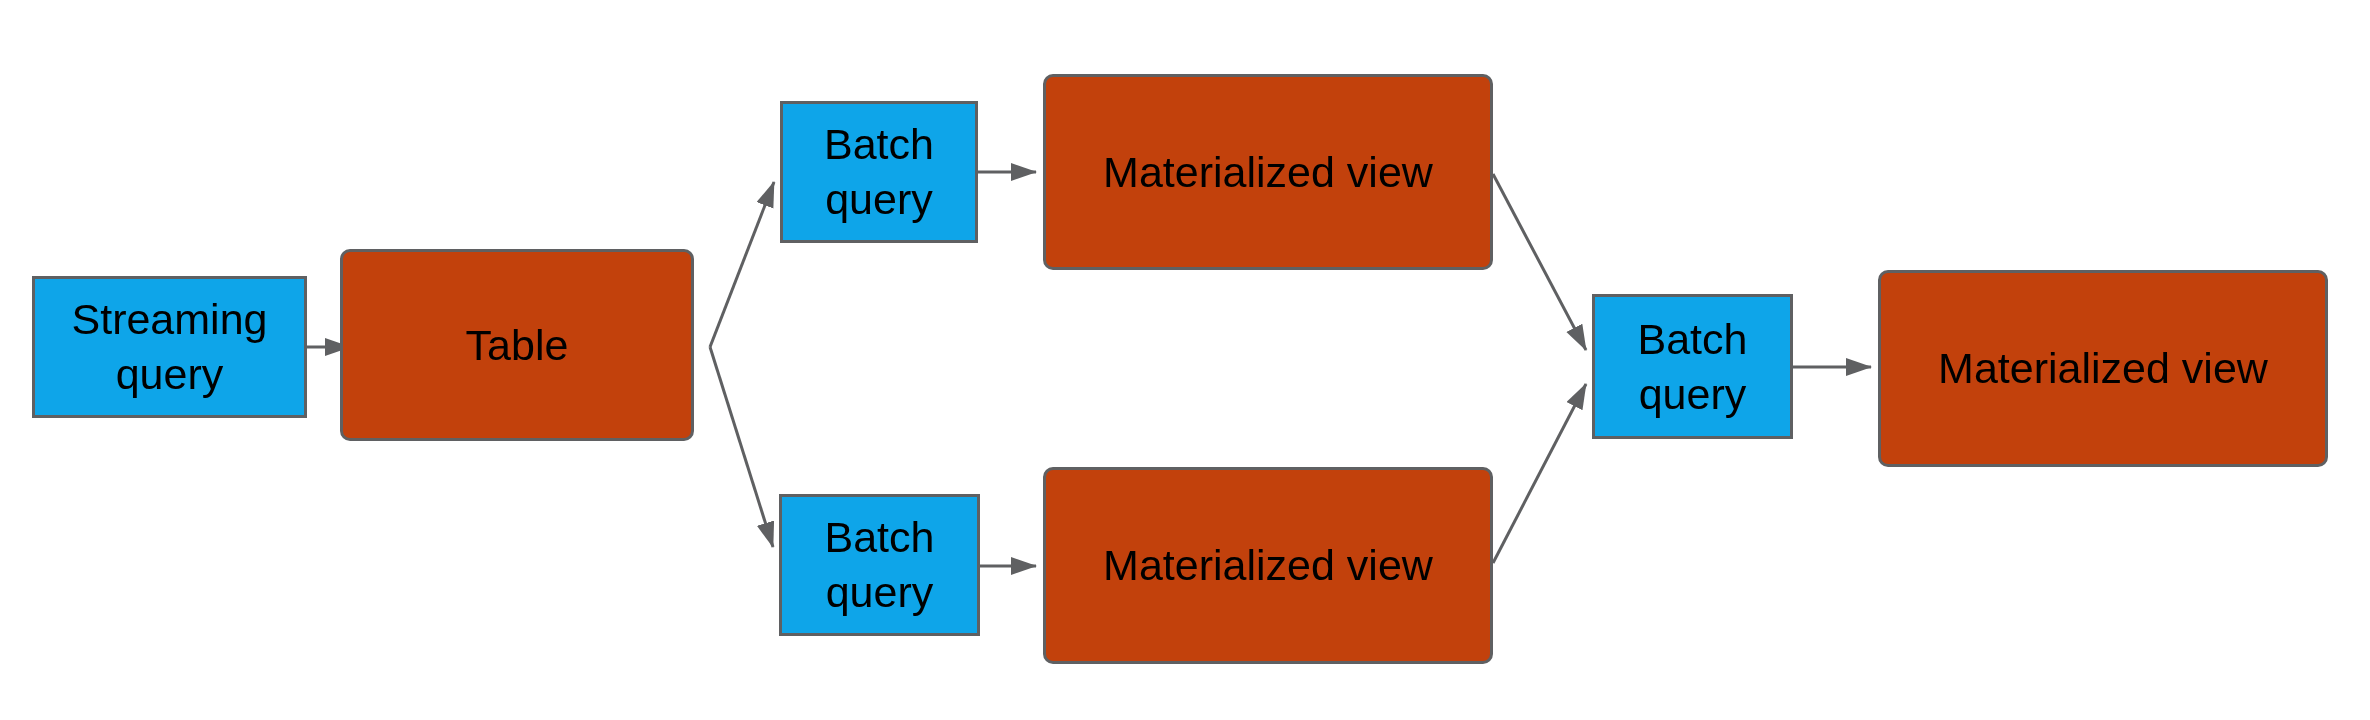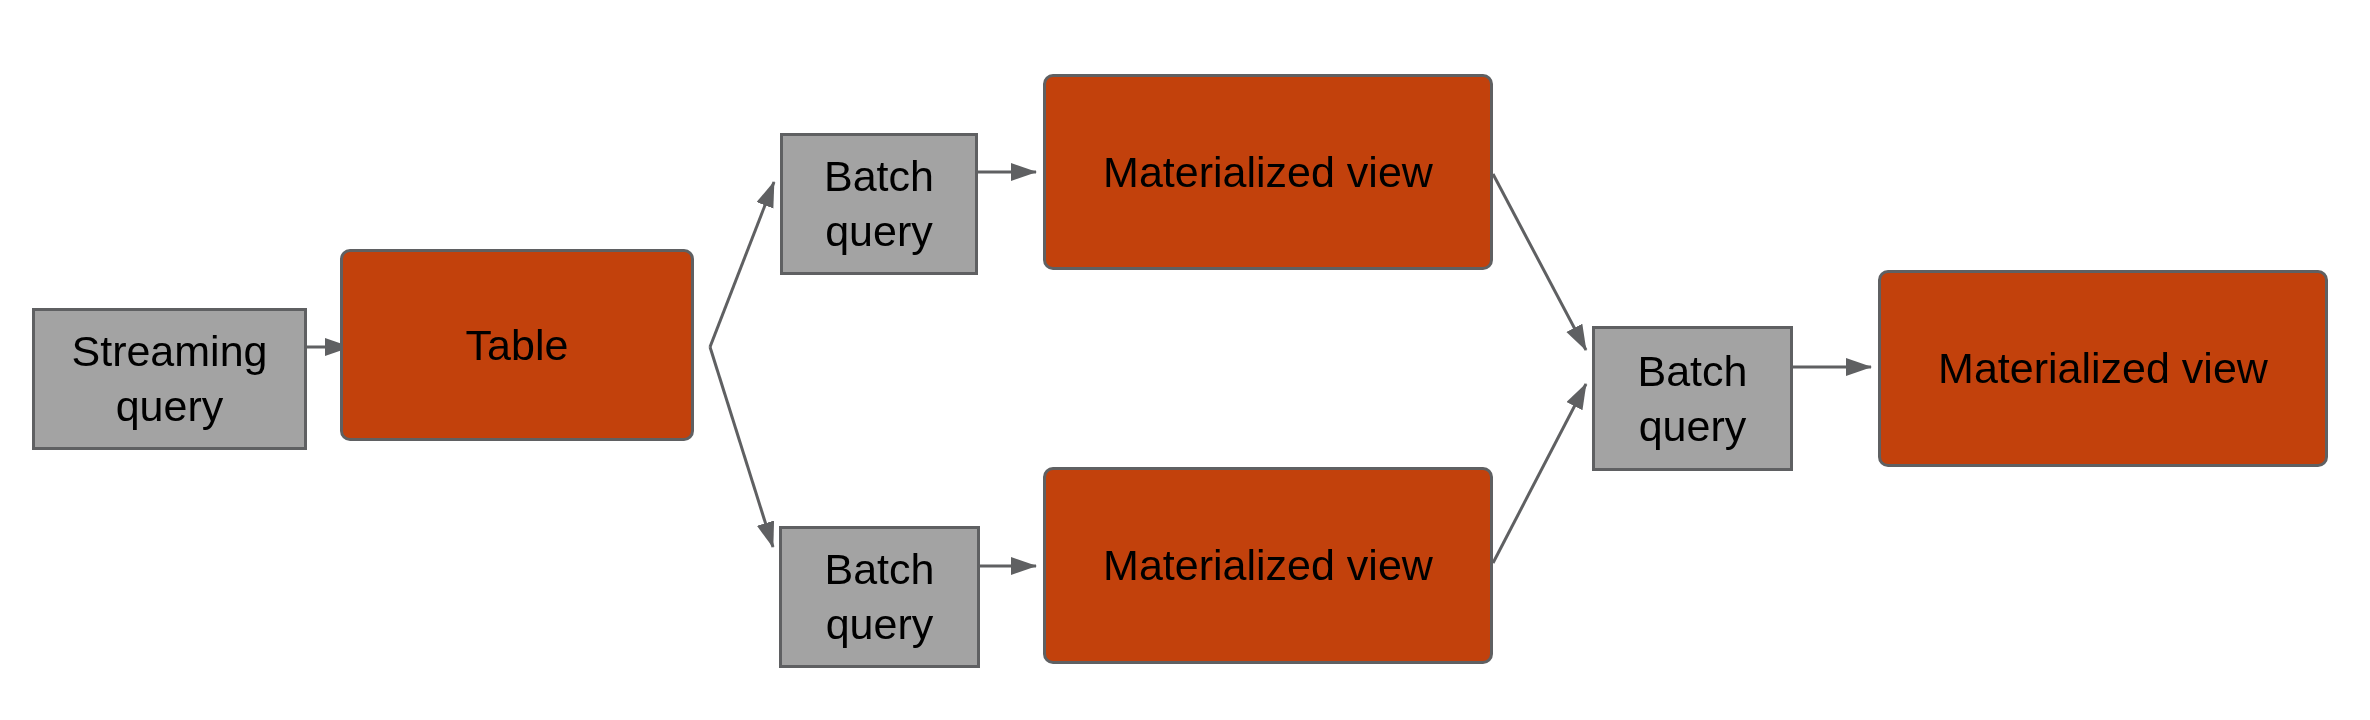--- a/index.html
+++ b/index.html
@@ -37,23 +37,22 @@
     text-align: center;
     color: #000000;
     font-size: 43px;
     line-height: 55px;
   }
   .node .label {
     display: block;
     padding: 0 12px;
   }
   .node.yellow {
-    background: #a3a3a3;
+    background: #0ea5e9;
     border-radius: 0;
-    margin-top: 32px;
   }
   .node.green {
     background: #c2410c;
     border-radius: 10px;
   }
 </style>
 </head>
 <body>
 
 <div class="canvas">

